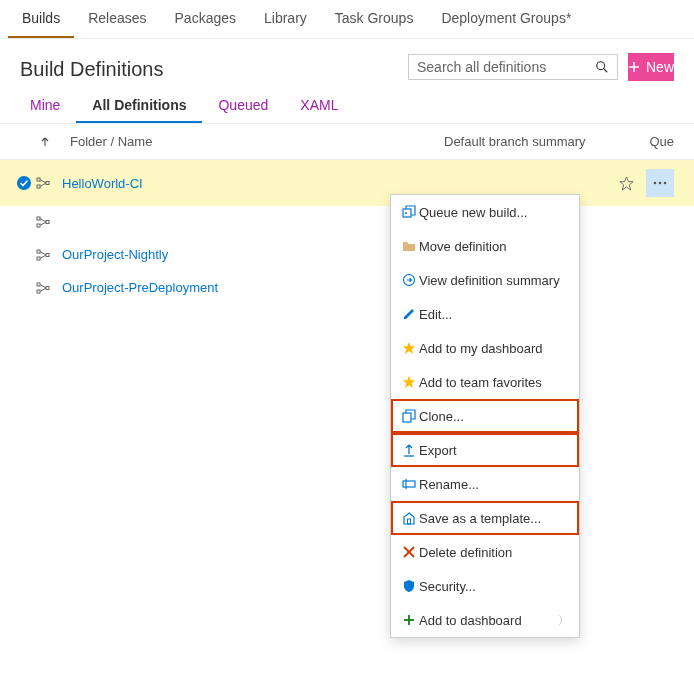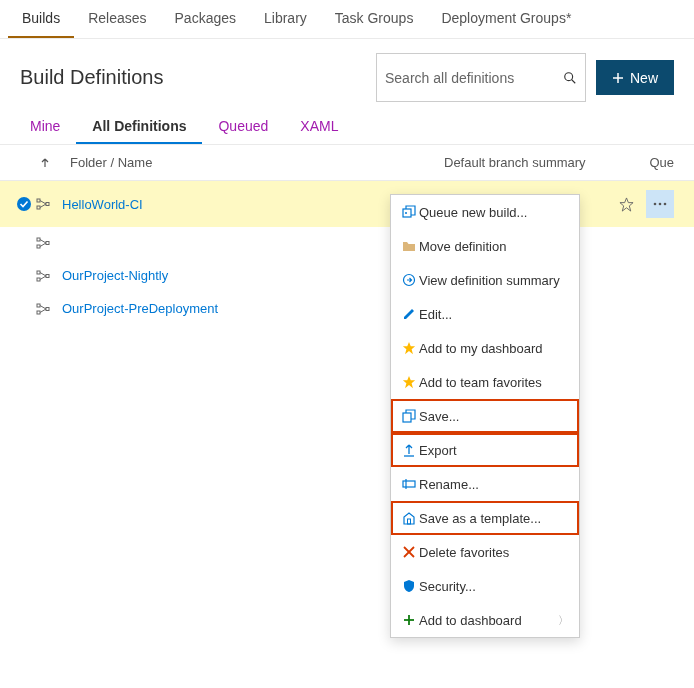--- a/index.html
+++ b/index.html
@@ -2,27 +2,27 @@
 <html><head>
   <meta charset="utf-8">
   <style>
     * { box-sizing: border-box; margin: 0; padding: 0; font-family: "Segoe UI", -apple-system, sans-serif; }
     body { width: 694px; height: 688px; background: #fff; color: #333; font-size: 14px; overflow: hidden; position: relative; }
     
     .top-nav { display: flex; border-bottom: 1px solid #eaeaea; padding: 0 8px; }
     .top-nav-item { padding: 10px 14px; cursor: pointer; color: #555; font-size: 14px; }
     .top-nav-item.active { color: #333; border-bottom: 2px solid #a16207; font-weight: 400; }
     
-    .header-row { display: flex; align-items: center; justify-content: space-between; padding: 14px 20px 8px 20px; }
+    .header-row { display: flex; align-items: flex-end; justify-content: space-between; padding: 14px 20px 8px 20px; }
     .page-title { font-size: 20px; font-weight: 400; color: #333; }
     .header-controls { display: flex; gap: 10px; align-items: center; }
-    .search-box { display: flex; align-items: center; border: 1px solid #ccc; width: 210px; height: 49px; padding: 0 8px; justify-content: space-between; }
+    .search-box { display: flex; align-items: center; border: 1px solid #ccc; width: 210px; height: 26px; padding: 0 8px; justify-content: space-between; }
     .search-box input { border: none; outline: none; font-size: 14px; width: 160px; color: #333; }
     .search-box input::placeholder { color: #666; }
-    .new-btn { background: #0c4a6e; color: #fff; border: none; height: 35px; padding: 0 16px; font-size: 14px; cursor: pointer; display: flex; align-items: center; gap: 6px; }
+    .new-btn { background: #ec4899; color: #fff; border: none; height: 28px; padding: 0 0; font-size: 14px; cursor: pointer; display: flex; align-items: center; gap: 6px; }
     
     .sub-nav { display: flex; border-bottom: 1px solid #eaeaea; padding: 0 14px; }
     .sub-nav-item { padding: 8px 16px; cursor: pointer; color: #a21caf; font-size: 14px; }
     .sub-nav-item.active { color: #333; border-bottom: 2px solid #0078d4; font-weight: 600; }
     
     .column-header { display: flex; align-items: center; padding: 10px 20px 10px 40px; border-bottom: 1px solid #eaeaea; color: #555; font-size: 13px; }
     .col-name { display: flex; align-items: center; gap: 20px; flex: 1; }
     .col-branch { width: 200px; }
     .col-queued { width: 30px; text-align: right; }
     
@@ -223,21 +223,21 @@
       </span>
       <span class="menu-label">Add to team favorites</span>
     </div>
     <div class="menu-item highlighted">
       <span class="menu-icon">
         <svg width="14" height="14" viewBox="0 0 14 14">
           <rect x="1" y="4" width="8" height="9" fill="none" stroke="#0078d4" stroke-width="1.2"></rect>
           <path d="M4 4 L4 1 L13 1 L13 10 L9 10" fill="none" stroke="#0078d4" stroke-width="1.2"></path>
         </svg>
       </span>
-      <span class="menu-label">Save...</span>
+      <span class="menu-label">Clone...</span>
     </div>
     <div class="menu-item highlighted">
       <span class="menu-icon">
         <svg width="14" height="14" viewBox="0 0 14 14">
           <path d="M7 11 L7 2 M7 2 L4 5 M7 2 L10 5" fill="none" stroke="#0078d4" stroke-width="1.3"></path>
           <line x1="2" y1="13" x2="12" y2="13" stroke="#0078d4" stroke-width="1.3"></line>
         </svg>
       </span>
       <span class="menu-label">Export</span>
     </div>
@@ -259,21 +259,21 @@
       </span>
       <span class="menu-label">Save as a template...</span>
     </div>
     <div class="menu-item">
       <span class="menu-icon">
         <svg width="12" height="12" viewBox="0 0 12 12">
           <line x1="1" y1="1" x2="11" y2="11" stroke="#d83b01" stroke-width="1.8"></line>
           <line x1="11" y1="1" x2="1" y2="11" stroke="#d83b01" stroke-width="1.8"></line>
         </svg>
       </span>
-      <span class="menu-label">Delete favorites</span>
+      <span class="menu-label">Delete definition</span>
     </div>
     <div class="menu-item">
       <span class="menu-icon">
         <svg width="12" height="14" viewBox="0 0 12 14">
           <path d="M6 1 L11 3 L11 7 C11 10 8.5 12.5 6 13 C3.5 12.5 1 10 1 7 L1 3 Z" fill="#0078d4"></path>
         </svg>
       </span>
       <span class="menu-label">Security...</span>
     </div>
     <div class="menu-item">

